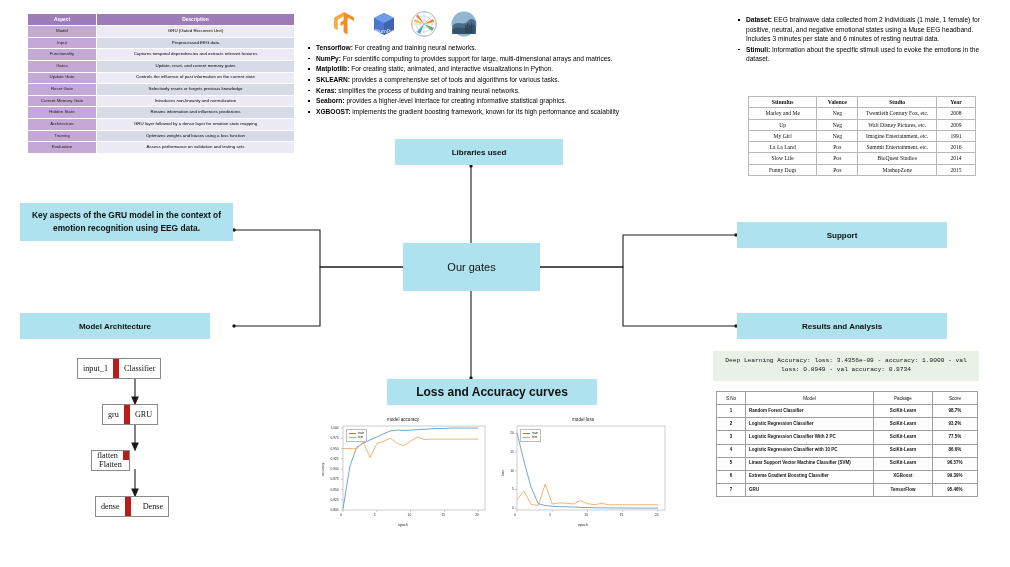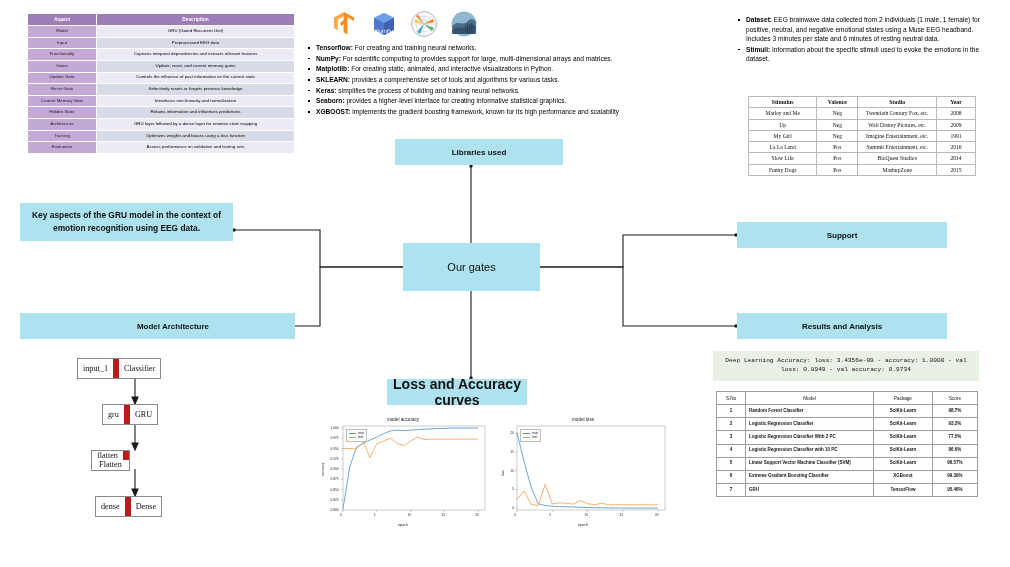--- a/index.html
+++ b/index.html
@@ -43,23 +43,23 @@
   #stim-table .c-stim{width:62px;}
   #stim-table .c-val{width:36px;}
   #stim-table .c-stu{width:72px;}
   #stim-table .c-yr{width:34px;}
 
   
   .fbox{background:#ade2ee;display:flex;align-items:center;justify-content:center;
         text-align:center;font-weight:bold;color:#111;}
   #box-libraries{left:395px;top:139px;width:168px;height:26px;font-size:8px;}
   #box-study{left:403px;top:243px;width:137px;height:48px;font-size:11px;font-weight:normal;}
-  #box-loss{left:387px;top:379px;width:140px;height:26px;font-size:14px;}
+  #box-loss{left:387px;top:379px;width:210px;height:26px;font-size:12px;}
   #box-key{left:20px;top:203px;width:213px;height:38px;font-size:8.4px;line-height:1.55;}
-  #box-arch{left:20px;top:313px;width:244px;height:26px;font-size:8px;padding-left:31px;}
+  #box-arch{left:20px;top:313px;width:190px;height:26px;font-size:8px;}
   #box-dataset{left:737px;top:222px;width:210px;height:26px;font-size:8px;}
   #box-results{left:737px;top:313px;width:210px;height:26px;font-size:8px;text-align:center;}
 
   
   #connectors{left:0;top:0;width:1010px;height:567px;pointer-events:none;}
 
   
   #model-graph{left:75px;top:358px;width:120px;height:175px;}
   .knode{position:absolute;border:1px solid #8a8a8a;background:#fff;display:flex;
          font-family:"Liberation Serif",serif;font-size:8.2px;color:#111;height:19px;}
@@ -316,21 +316,21 @@
     <span>Classifier</span>
   </div>
   <div class="knode" style="left:27px;top:46px;">
     <span class="left">gru</span>
     <span>GRU</span>
   </div>
   <div class="knode" style="left:16px;top:92px;flex-direction:column;">
     <span class="left">flatten</span>
     <span>Flatten</span>
   </div>
-  <div class="knode" style="left:20px;top:138px;">
+  <div class="knode" style="left:20px;top:138px;gap:7px;">
     <span class="left">dense</span>
     <span>Dense</span>
   </div>
 </div>
 
 <div class="plot" id="plot-accuracy" style="left:313px;top:412px;width:180px;height:120px;">
     <div class="ptitle" style="top: 5px;">model accuracy</div>
     <div class="ylabel" style="left: 8px; top: 64px;">accuracy</div>
     <div class="xlabel" style="top: 111px;">epoch</div>
     <div class="tick" style="left: 27px; top: 101px;">0</div>

